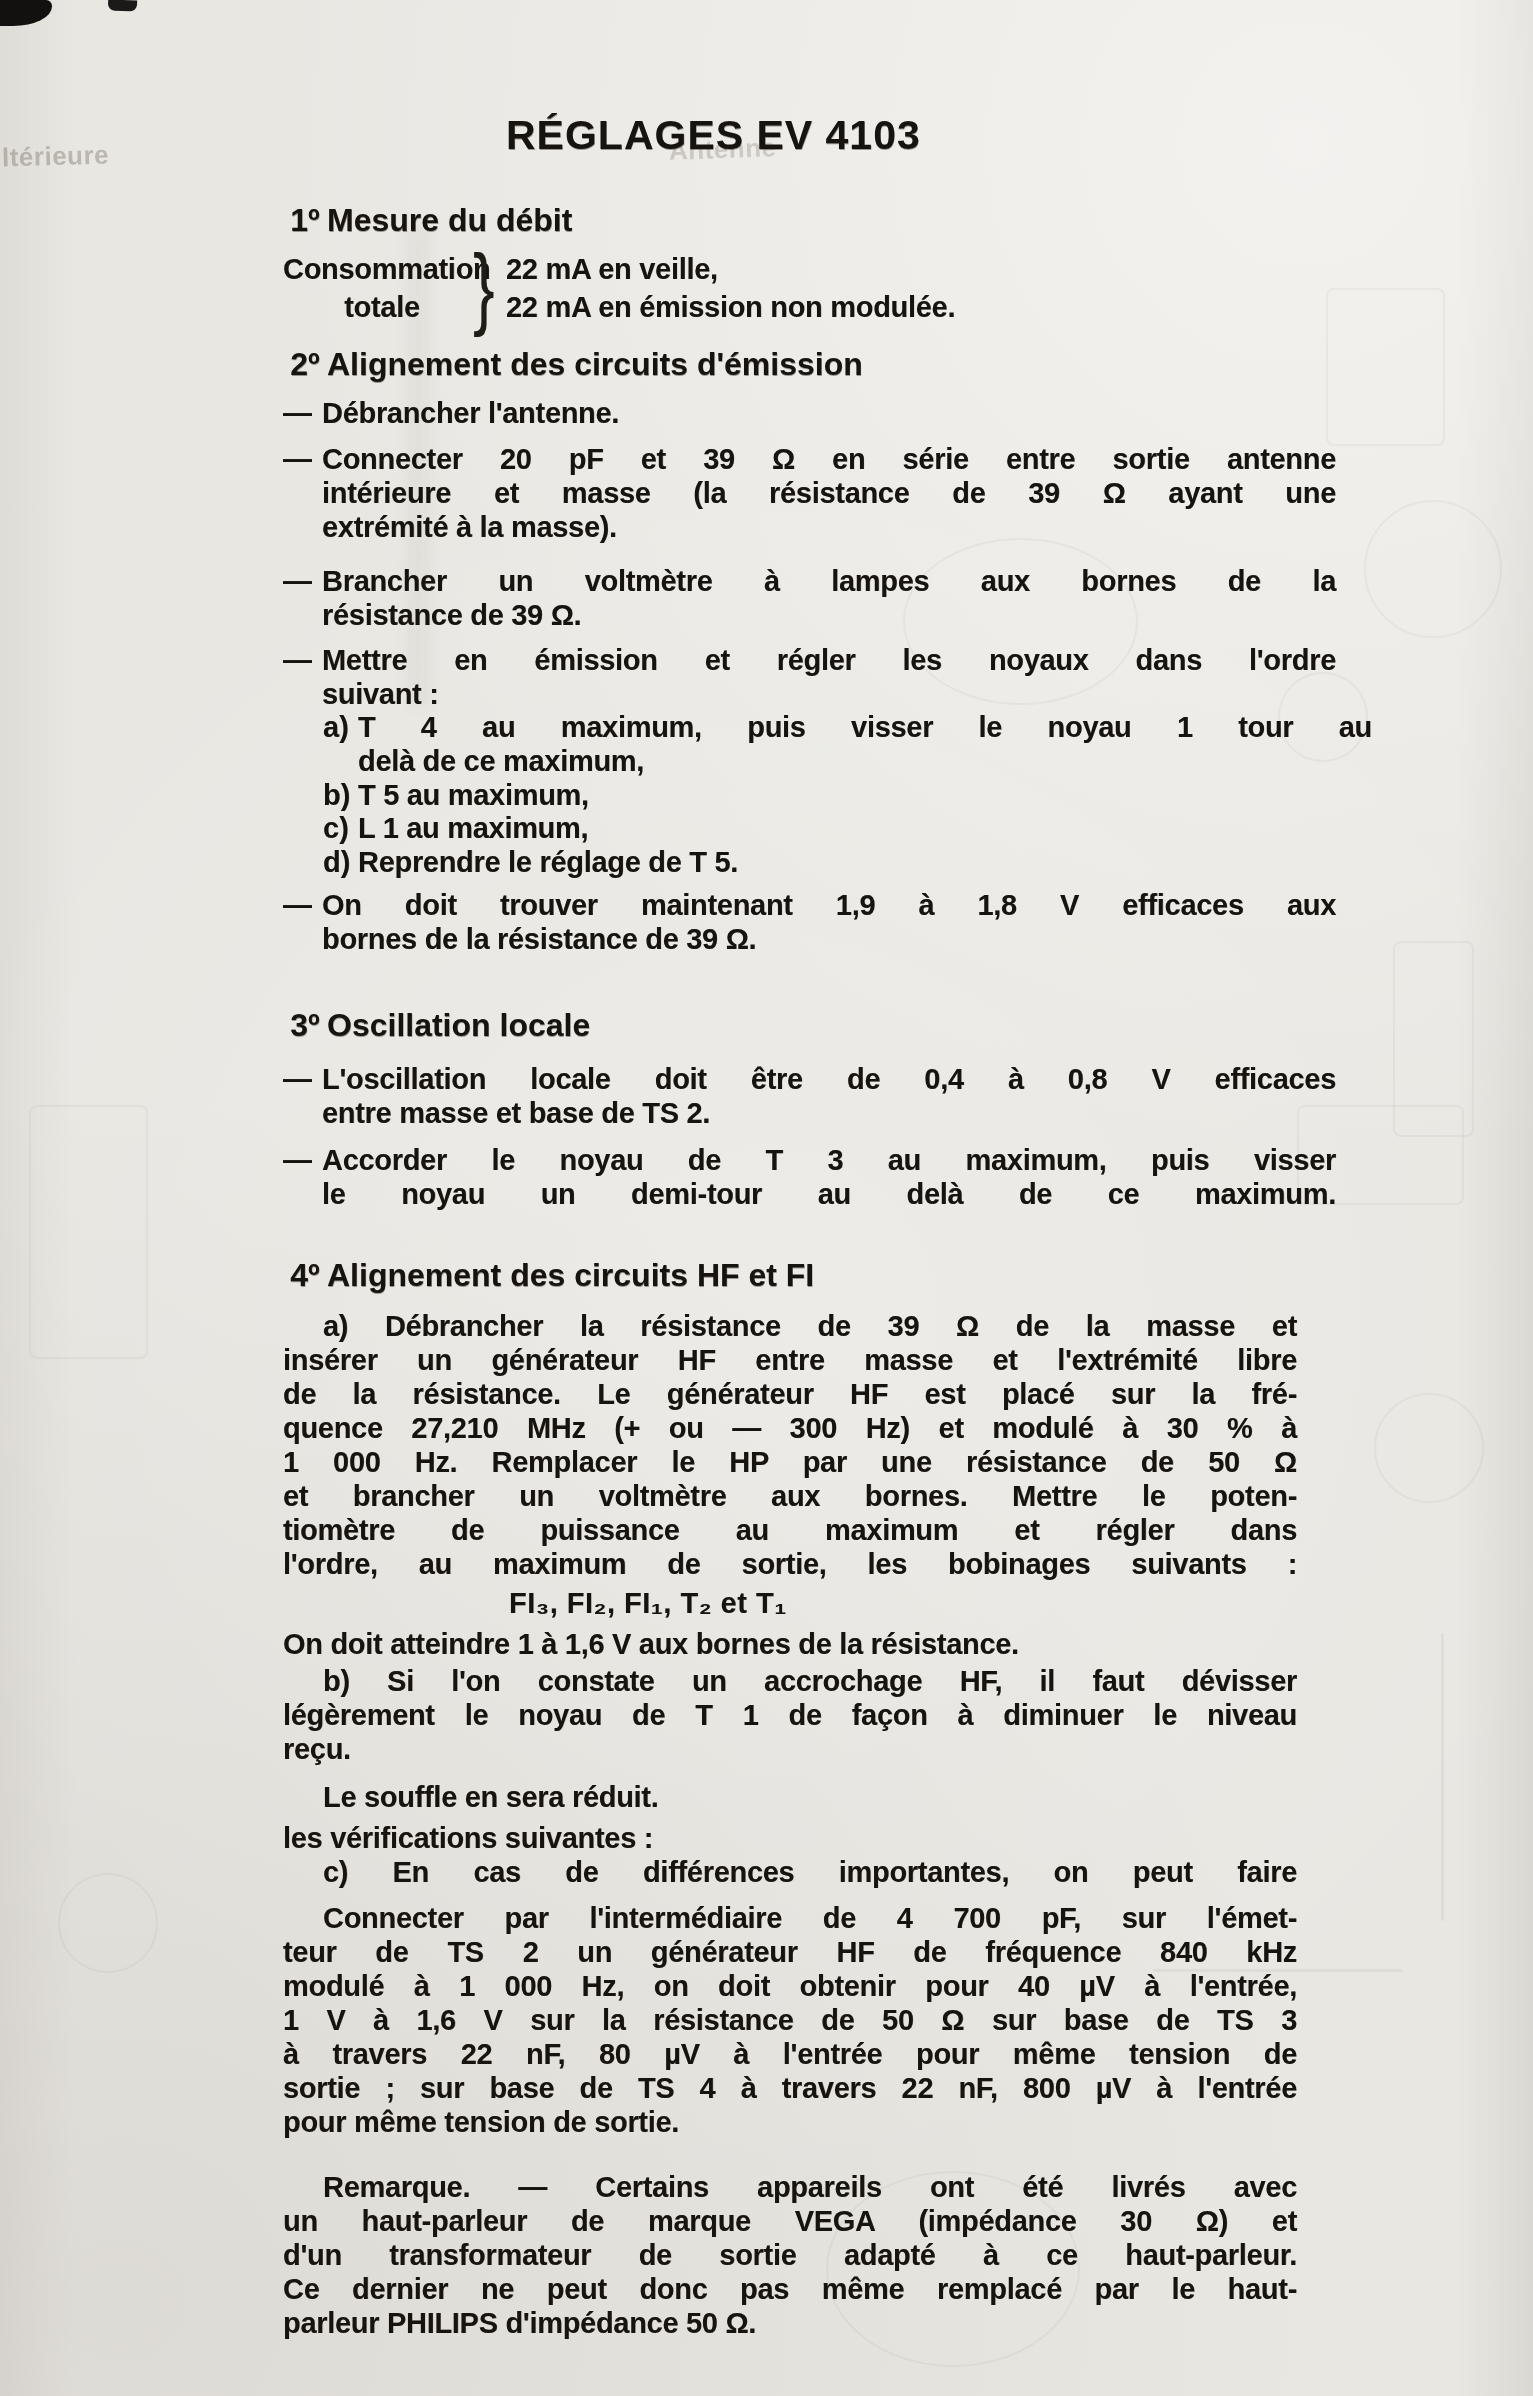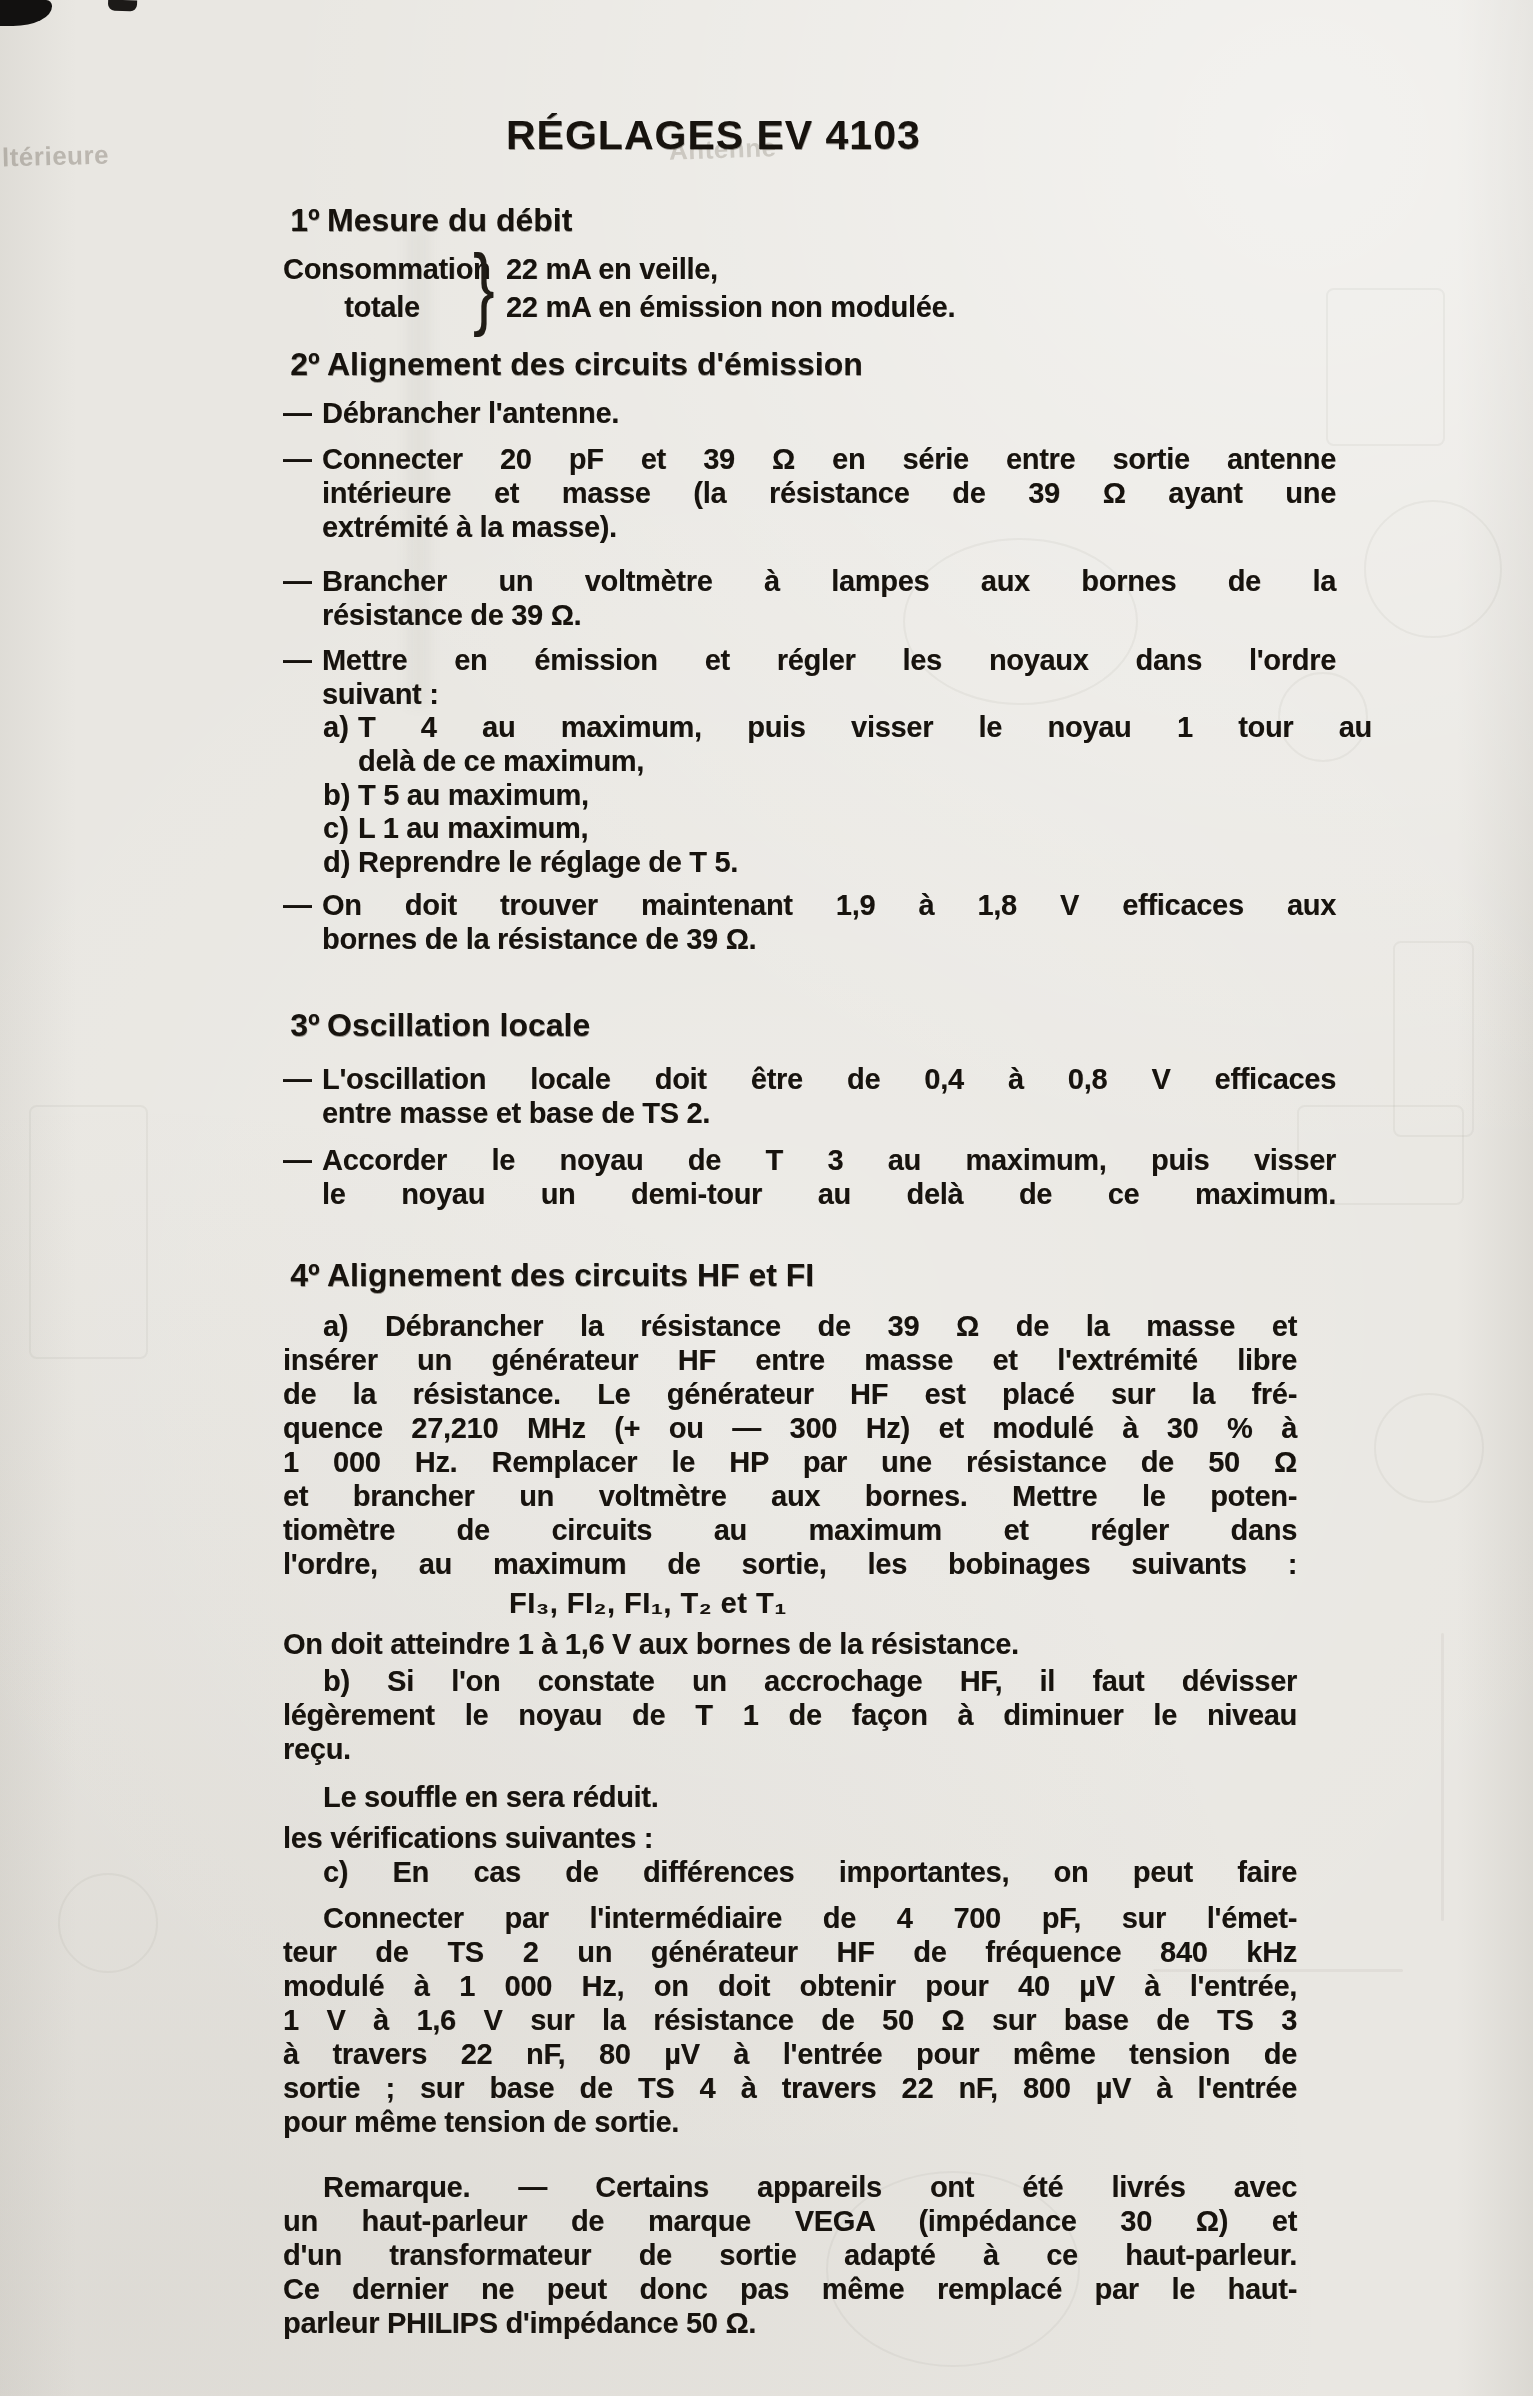--- a/index.html
+++ b/index.html
@@ -204,21 +204,21 @@
       <span class="sec-num">4º</span><span>Alignement des circuits HF et FI</span>
     </div>
 
     <div class="block" style="top:1297px;">
       <div class="ln j ind">a) Débrancher la résistance de 39 Ω de la masse et</div>
       <div class="ln j">insérer un générateur HF entre masse et l'extrémité libre</div>
       <div class="ln j">de la résistance. Le générateur HF est placé sur la fré-</div>
       <div class="ln j">quence 27,210 MHz (+ ou — 300 Hz) et modulé à 30 % à</div>
       <div class="ln j">1 000 Hz. Remplacer le HP par une résistance de 50 Ω</div>
       <div class="ln j">et brancher un voltmètre aux bornes. Mettre le poten-</div>
-      <div class="ln j">tiomètre de circuits au maximum et régler dans</div>
+      <div class="ln j">tiomètre de puissance au maximum et régler dans</div>
       <div class="ln j">l'ordre, au maximum de sortie, les bobinages suivants :</div>
     </div>
 
     <div class="block" style="top:1574px;">
       <div class="ln coils">FI₃, FI₂, FI₁, T₂ et T₁</div>
     </div>
 
     <div class="block" style="top:1615px;">
       <div class="ln">On doit atteindre 1 à 1,6 V aux bornes de la résistance.</div>
     </div>

